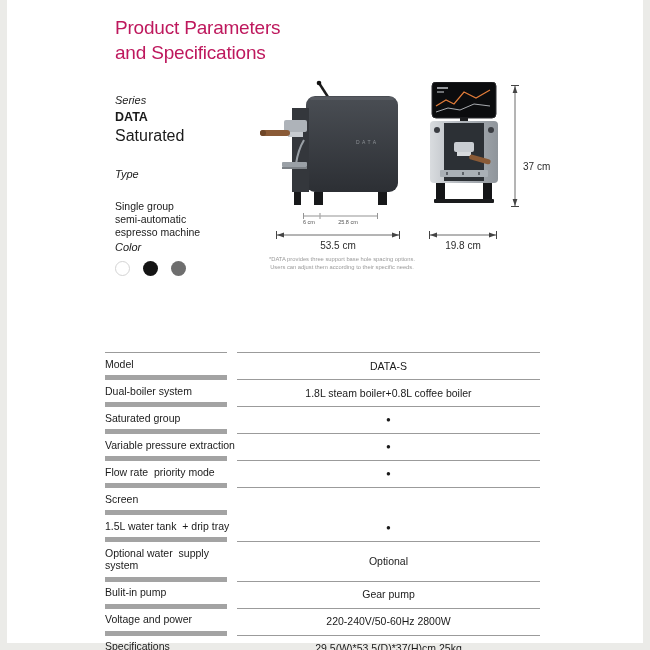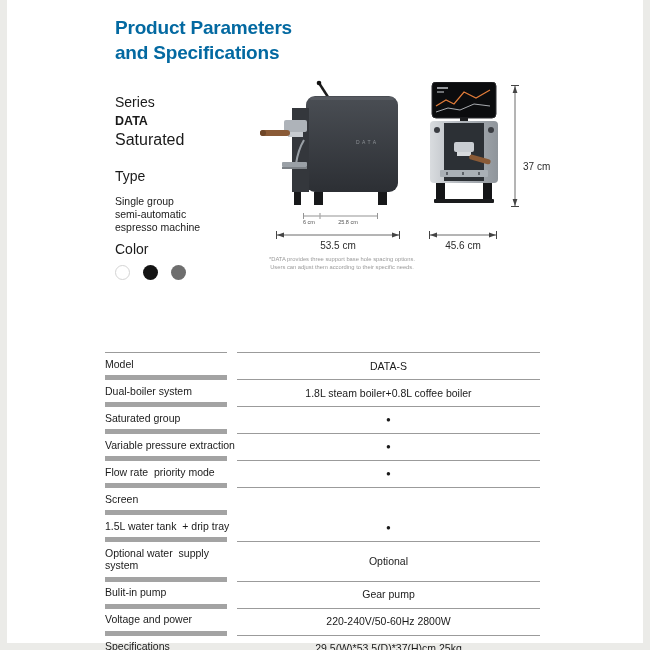--- a/index.html
+++ b/index.html
@@ -4,28 +4,28 @@
 <style>
   html,body{margin:0;padding:0;background:#ffffff;}
   .page{position:relative;width:650px;height:650px;background:#ffffff;overflow:hidden;
         font-family:"Liberation Sans","DejaVu Sans",sans-serif;color:#1a1a1a;}
   .edge{position:absolute;background:#ebebe8;}
   .edge-left{left:0;top:0;width:7px;height:650px;}
   .edge-right{right:0;top:0;width:7px;height:650px;}
   .edge-bottom{left:0;bottom:0;width:650px;height:7px;}
 
   .title{position:absolute;left:115px;top:15px;font-size:19px;line-height:25px;
-         font-weight:700;color:#0369a1;letter-spacing:-0.2px;}
-
-  .sec-label{font-size:14px;color:#1a1a1a;}
+         font-weight:400;color:#be185d;letter-spacing:-0.2px;}
+
+  .sec-label{font-size:11px;color:#1a1a1a;font-style:italic;}
   .series{position:absolute;left:115px;top:94px;}
   .series .name{font-size:12.5px;font-weight:700;margin-top:4px;}
   .series .finish{font-size:16px;margin-top:3px;}
   .typeblk{position:absolute;left:115px;top:168px;}
-  .typeblk .lines{font-size:10.5px;line-height:13px;margin-top:11px;white-space:pre;}
+  .typeblk .lines{font-size:10.5px;line-height:13px;margin-top:20px;white-space:pre;}
   .colorblk{position:absolute;left:115px;top:241px;}
   .swatches{display:flex;gap:13px;margin-top:8px;}
   .swatch{width:13px;height:13px;border-radius:50%;border:1px solid transparent;}
   .swatch.white{border-color:#d4d4d4;}
 
   .illus{position:absolute;}
   .dim-label{position:absolute;font-size:10px;color:#2b2b2b;text-align:center;}
   .dim-label-small{position:absolute;font-size:5.5px;color:#555;text-align:center;}
   .footnote{position:absolute;left:250px;top:255px;width:184px;text-align:center;
             font-size:5.8px;line-height:8px;color:#9a9a9a;}
@@ -150,21 +150,21 @@
   </svg>
   <div class="dim-label" style="left:276px;top:240px;width:124px;">53.5 cm</div>
 
   <svg class="illus" style="left:429px;top:231px;" width="68" height="8" viewBox="0 0 68 8">
     <line x1="0.5" y1="0" x2="0.5" y2="8" stroke="#444" stroke-width="1"></line>
     <line x1="67.5" y1="0" x2="67.5" y2="8" stroke="#444" stroke-width="1"></line>
     <line x1="1" y1="4" x2="67" y2="4" stroke="#444" stroke-width="0.8"></line>
     <polygon points="1,4 8,1.6 8,6.4" fill="#444"></polygon>
     <polygon points="67,4 60,1.6 60,6.4" fill="#444"></polygon>
   </svg>
-  <div class="dim-label" style="left:429px;top:240px;width:68px;">45.6 cm</div>
+  <div class="dim-label" style="left:429px;top:240px;width:68px;">19.8 cm</div>
 
   <svg class="illus" style="left:511px;top:85px;" width="8" height="122" viewBox="0 0 8 122">
     <line x1="0" y1="0.5" x2="8" y2="0.5" stroke="#444" stroke-width="1"></line>
     <line x1="0" y1="121.5" x2="8" y2="121.5" stroke="#444" stroke-width="1"></line>
     <line x1="4" y1="1" x2="4" y2="121" stroke="#444" stroke-width="0.8"></line>
     <polygon points="4,1 1.6,8 6.4,8" fill="#444"></polygon>
     <polygon points="4,121 1.6,114 6.4,114" fill="#444"></polygon>
   </svg>
   <div class="dim-label" style="left:523px;top:161px;width:36px;text-align:left;">37 cm</div>
 

